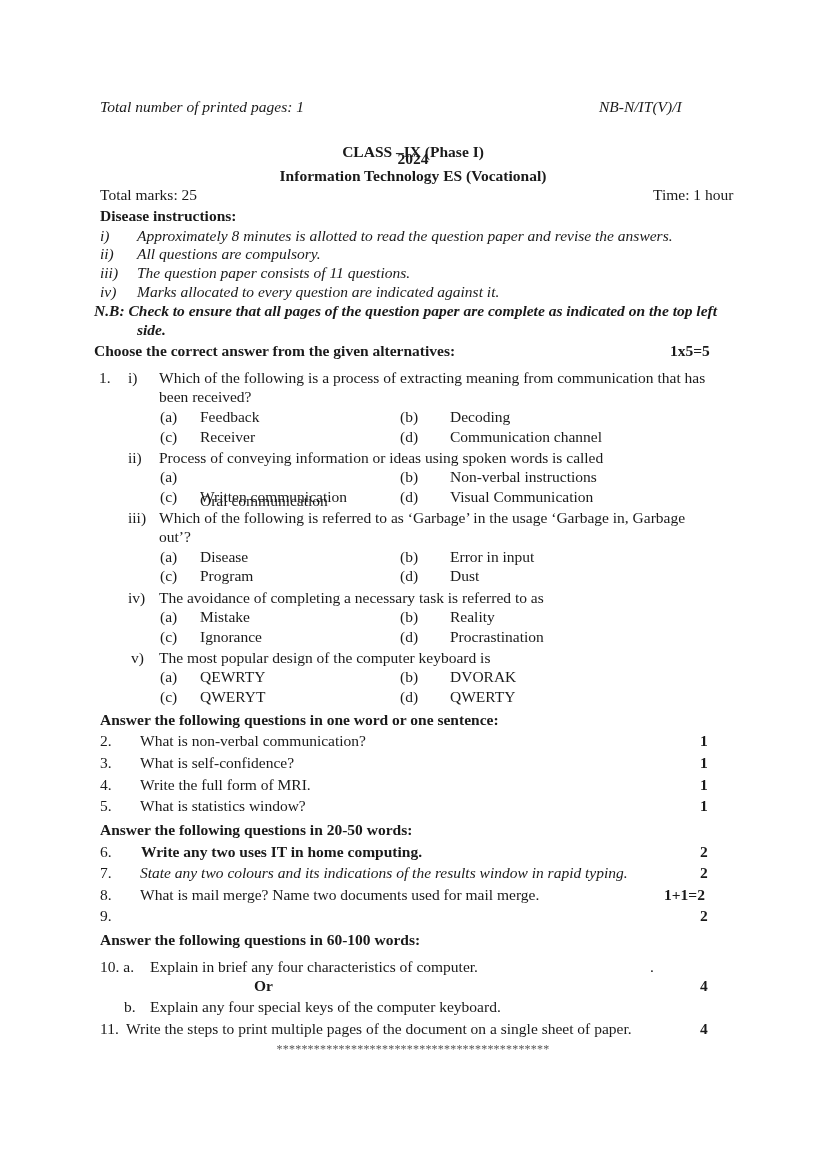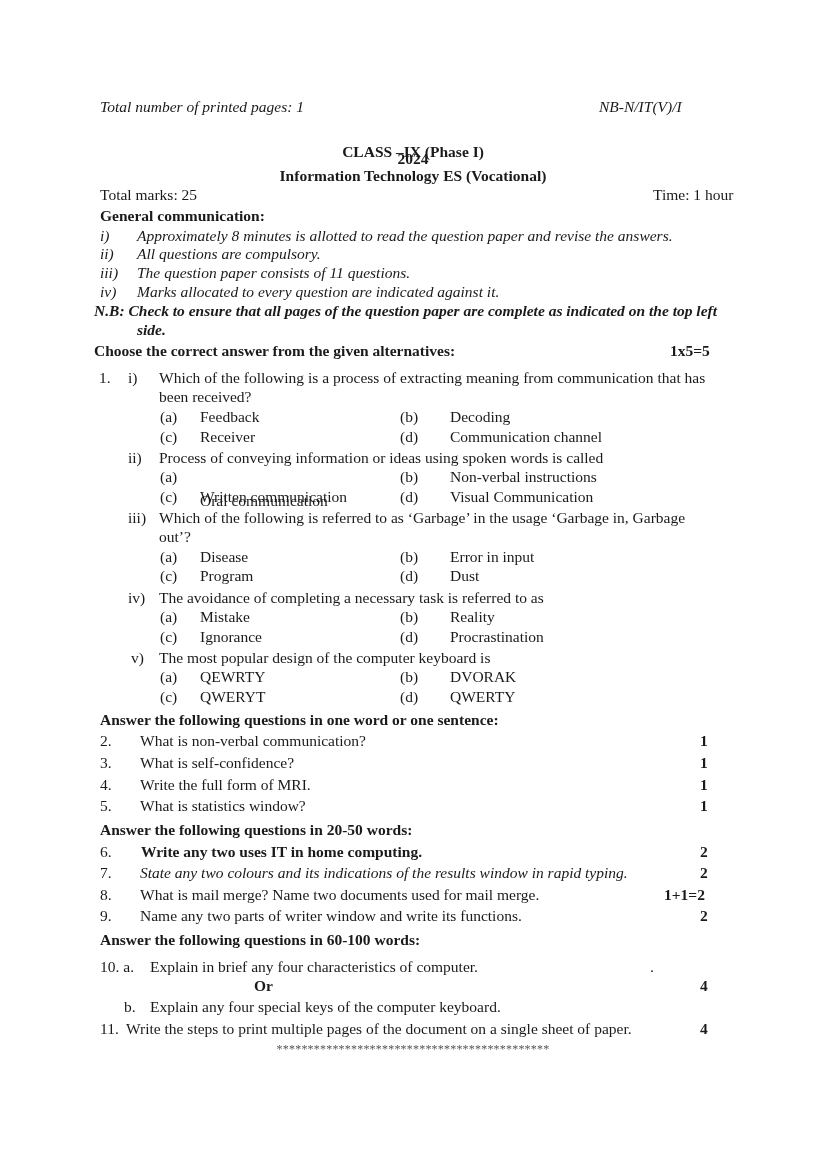--- a/index.html
+++ b/index.html
@@ -16,21 +16,21 @@
 <body>
 
 <div class="abs it" style="left:100px; top:98px;">Total number of printed pages: 1</div>
 <div class="abs it" style="left:599px; top:98px;">NB-N/IT(V)/I</div>
 <div class="abs b center" style="top:118px;margin-top:32px;">2024</div>
 <div class="abs b center" style="top:143px;">CLASS –IX (Phase I)</div>
 <div class="abs b center" style="top:167px;">Information Technology ES (Vocational)</div>
 <div class="abs" style="left:100px; top:186px;">Total marks: 25</div>
 <div class="abs" style="left:653px; top:186px;">Time: 1 hour</div>
 
-<div class="abs b" style="left:100px; top:207px;">General communication:</div>
+<div class="abs b" style="left:100px; top:207px;">Disease instructions:</div>
 <div class="row it" style="top:227px;">
   <span style="left:100px;">i)</span>
   <span style="left:137px;">Approximately 8 minutes is allotted to read the question paper and revise the answers.</span>
 </div>
 <div class="row it" style="top:245px;">
   <span style="left:100px;">ii)</span>
   <span style="left:137px;">All questions are compulsory.</span>
 </div>
 <div class="row it" style="top:264px;">
   <span style="left:100px;">iii)</span>
@@ -158,21 +158,20 @@
   <span style="left:140px;font-style:italic;">State any two colours and its indications of the results window in rapid typing.</span>
   <span class="b" style="left:700px;">2</span>
 </div>
 <div class="row" style="top:886px;">
   <span style="left:100px;">8.</span>
   <span style="left:140px;">What is mail merge? Name two documents used for mail merge.</span>
   <span class="b" style="left:664px;">1+1=2</span>
 </div>
 <div class="row" style="top:907px;">
   <span style="left:100px;">9.</span>
-  <span style="left:140px;">Name any two parts of writer window and write its functions.</span>
   <span class="b" style="left:700px;">2</span>
 </div>
 
 <div class="abs b" style="left:100px; top:931px;">Answer the following questions in 60-100 words:</div>
 <div class="row" style="top:958px;">
   <span style="left:100px;">10. a.</span>
   <span style="left:150px;">Explain in brief any four characteristics of computer.</span>
   <span style="left:650px;">.</span>
 </div>
 <div class="row" style="top:977px;">

